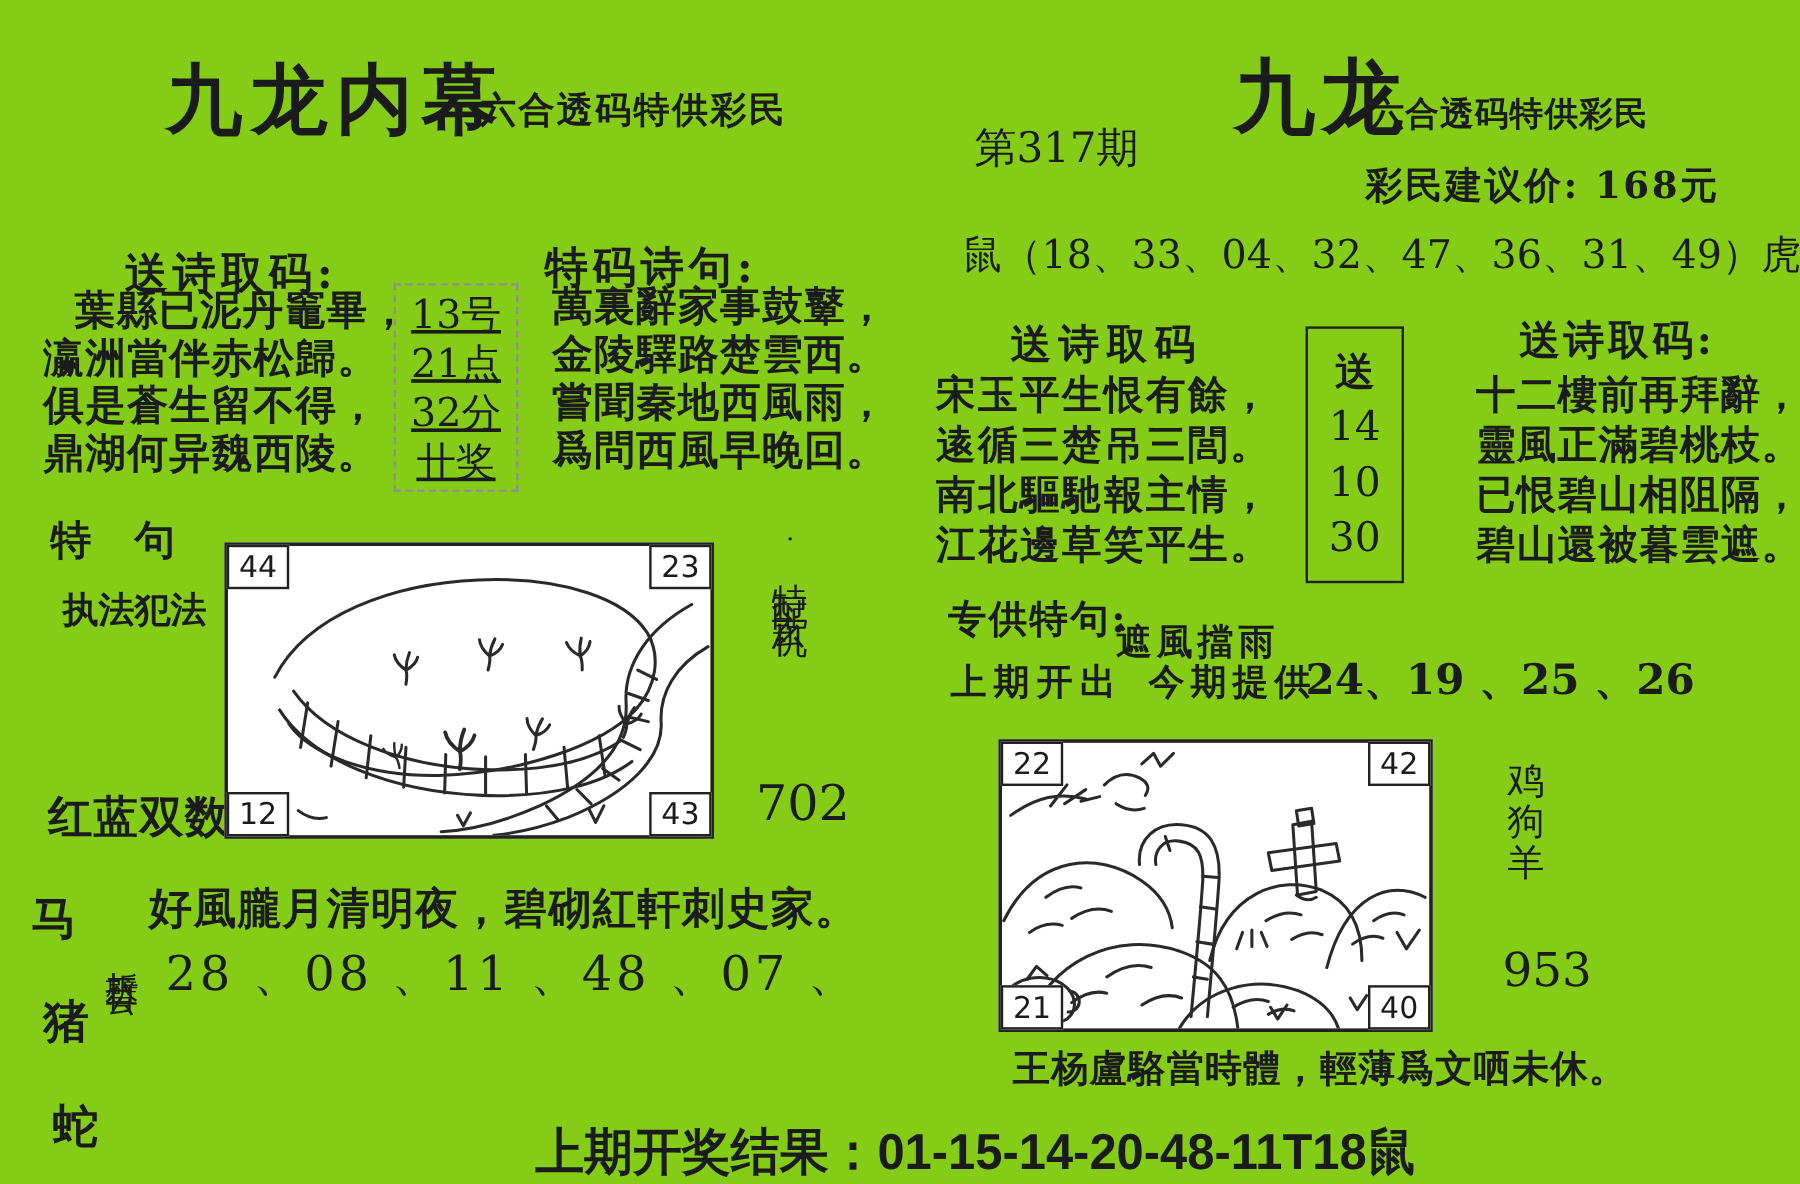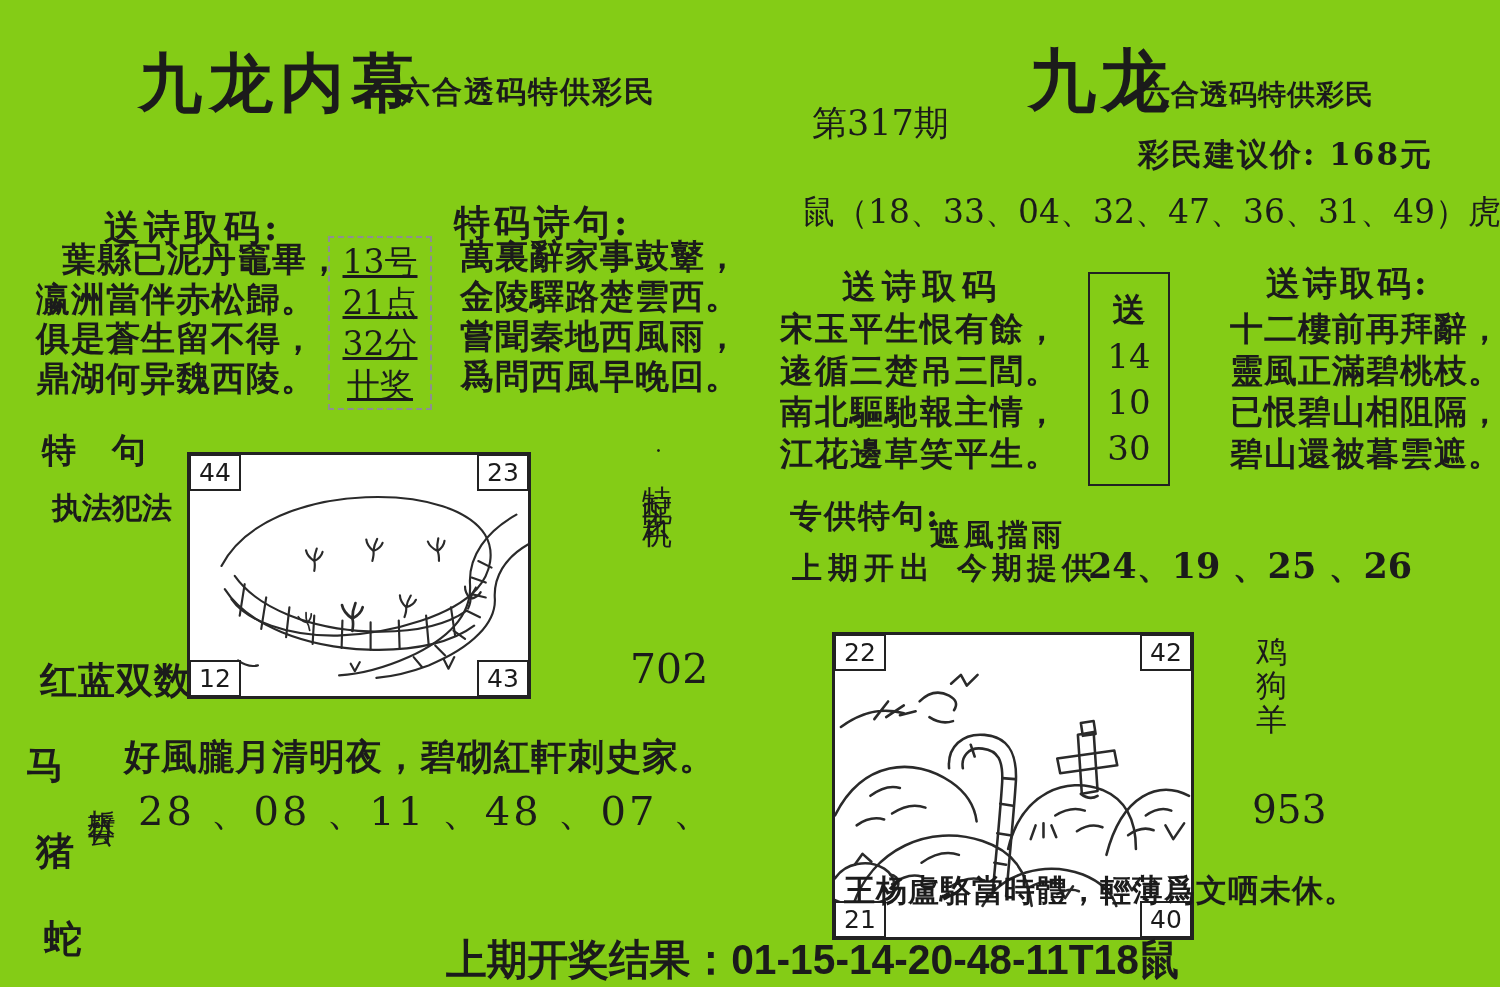--- a/index.html
+++ b/index.html
@@ -45,22 +45,22 @@
   .ss-value{left:930px;top:515px;font-size:30px;letter-spacing:4px;}
   .pv-prev{left:792px;top:548px;font-size:30px;letter-spacing:6px;}
   .pv-now{left:957px;top:548px;font-size:30px;letter-spacing:5px;}
   .pv-nums{left:1088px;top:543px;font-size:35px;font-weight:bold;}
 
   
   .teju{left:42px;top:428px;font-size:34px;letter-spacing:36px;}
   .zhifa{left:52px;top:488px;font-size:30px;font-weight:bold;}
   .honglan{left:40px;top:656px;font-size:37px;font-weight:bold;letter-spacing:1px;}
   .pic{position:absolute;background:#fff;border:3px solid #222;box-sizing:border-box;}
-  .pic-l{left:187px;top:452px;width:344px;height:247px;padding-left:48px;}
-  .pic-r{left:832px;top:616px;width:362px;height:308px;margin-top:16px;}
+  .pic-l{left:187px;top:452px;width:408px;height:247px;padding-left:48px;}
+  .pic-r{left:832px;top:616px;width:362px;height:244px;}
   .tab{position:absolute;background:#fff;border:2px solid #222;min-width:48px;height:33px;
        display:flex;align-items:center;justify-content:center;
        font-family:"DejaVu Sans","Liberation Sans",sans-serif;font-size:25px;}
   .tab.tl{left:-1px;top:-1px;}  .tab.tr{right:-1px;top:-1px;}
   .tab.bl{left:-1px;bottom:-1px;} .tab.br{right:-1px;bottom:-1px;}
   .mdot{left:655px;top:438px;font-size:22px;}
   .mystery{left:636px;top:462px;font-size:30px;letter-spacing:11px;}
   .code702{left:630px;top:645px;font-size:41px;}
 
   

